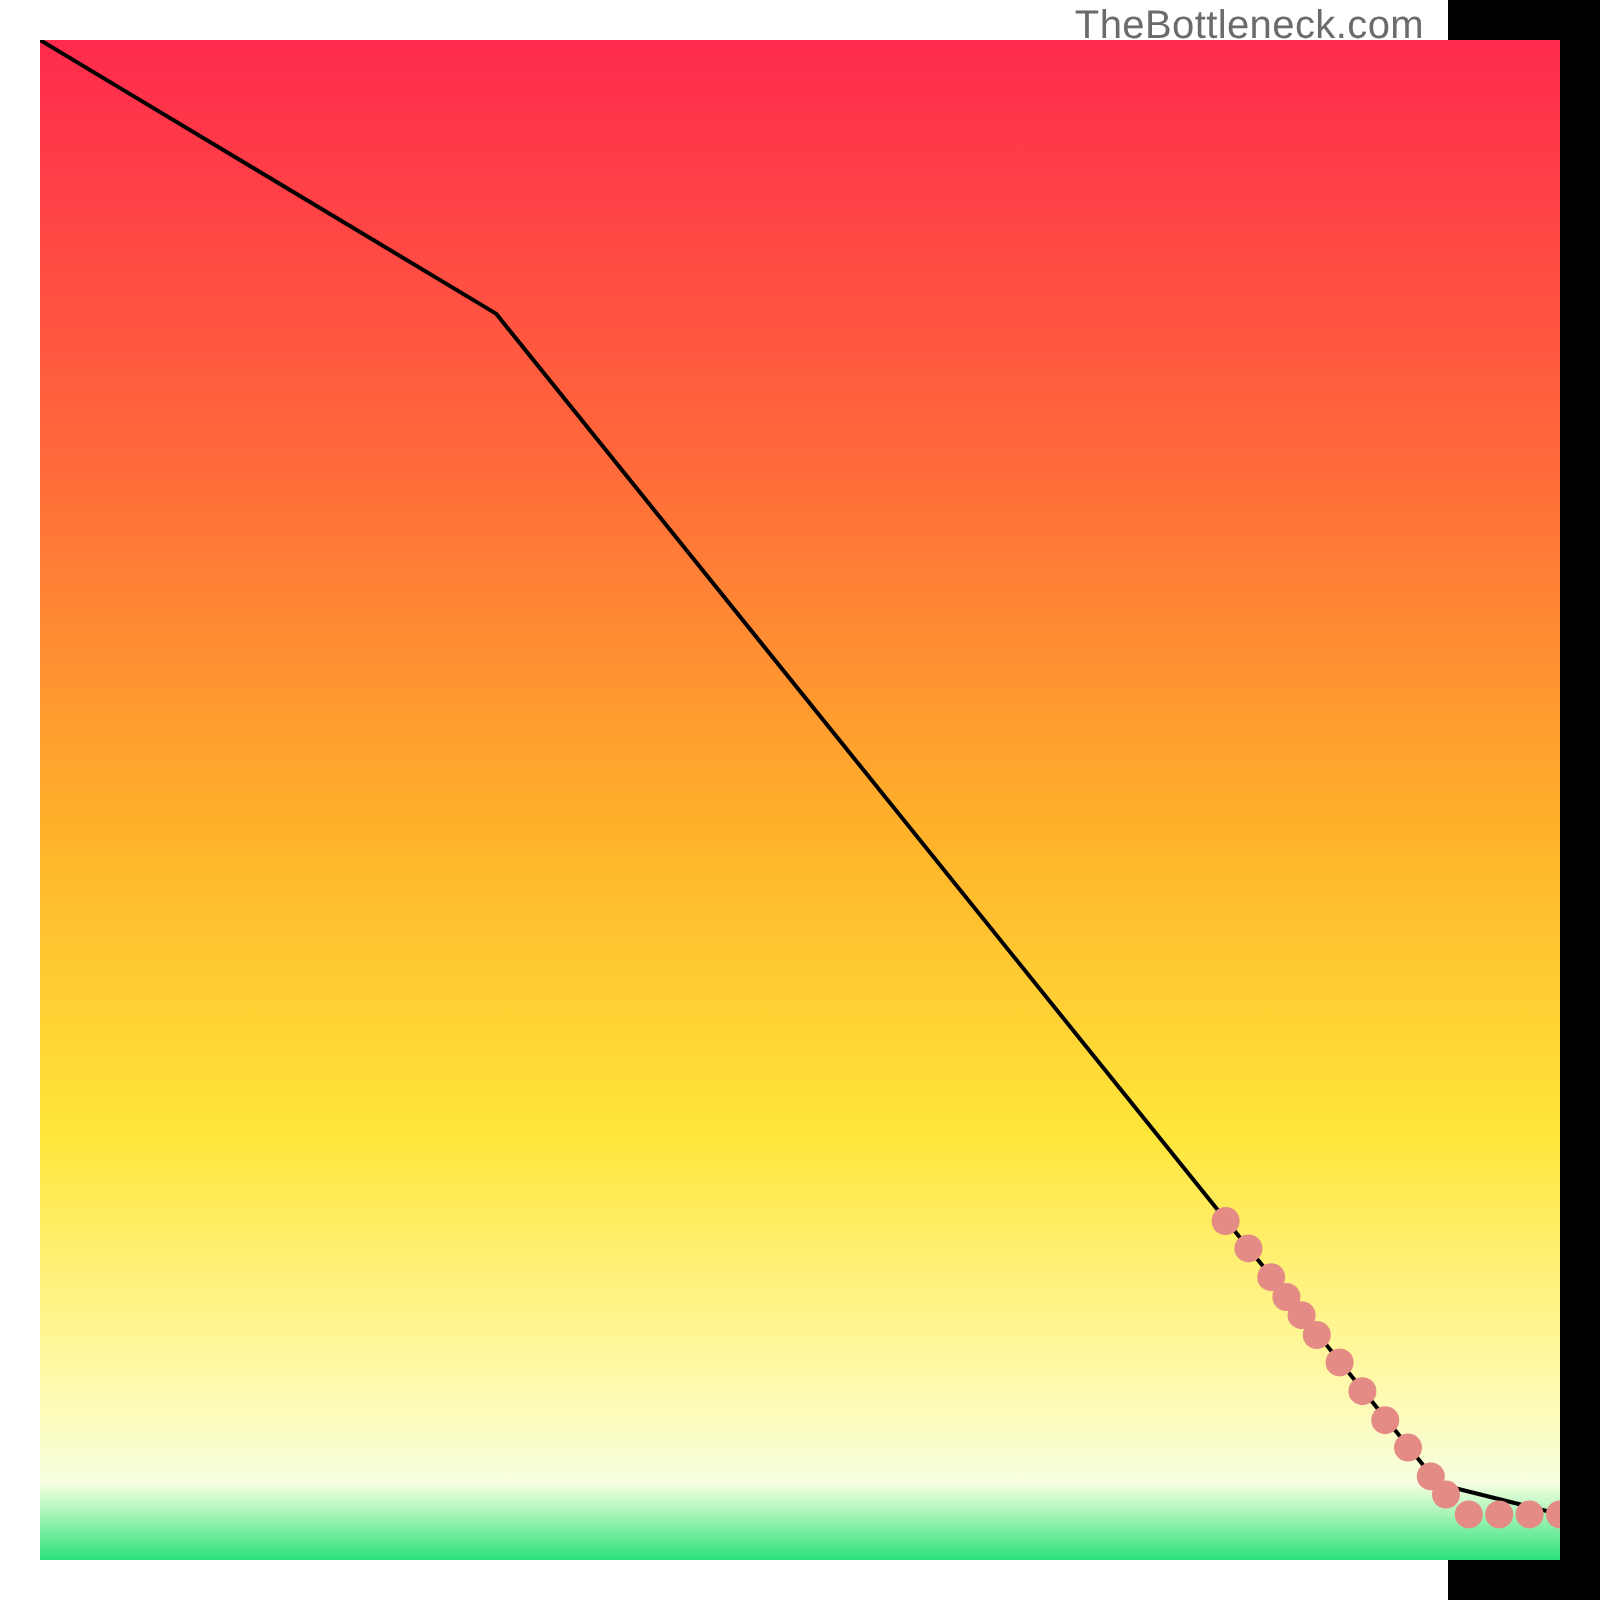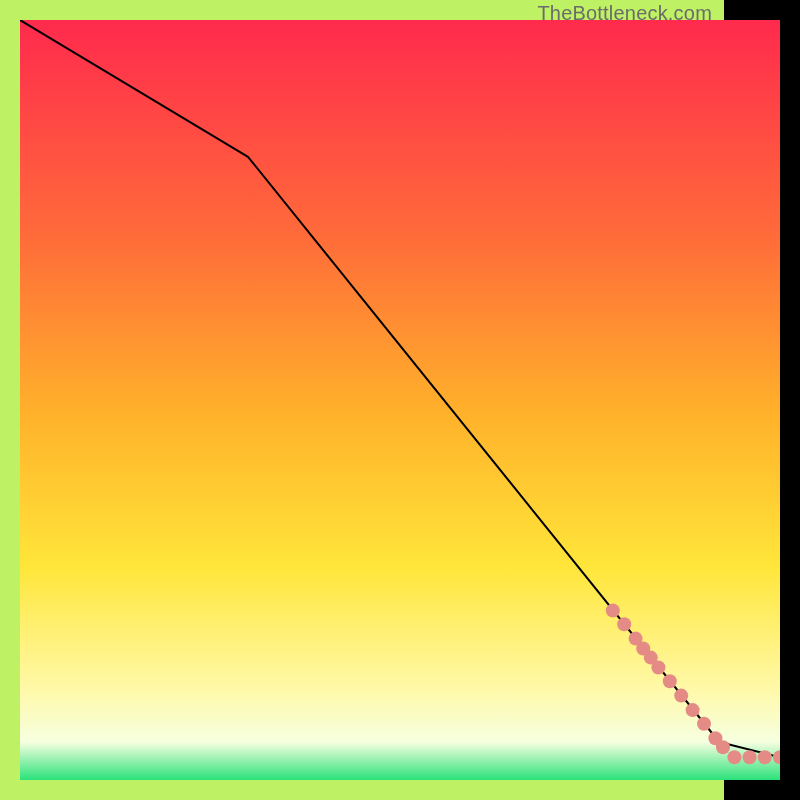--- a/index.html
+++ b/index.html
@@ -7,21 +7,21 @@
     padding: 0;
     width: 800px;
     height: 800px;
     background: #000;
     font-family: Arial, Helvetica, sans-serif;
   }
   .stage {
     position: relative;
     width: 724px;
     height: 800px;
-    background: #bef264;
+    background: #ffffff;
   }
   .watermark {
     position: absolute;
     top: 2px;
     right: 12px;
     color: #6b6b6b;
     font-size: 20px;
     font-weight: 500;
     letter-spacing: 0.2px;
   }

